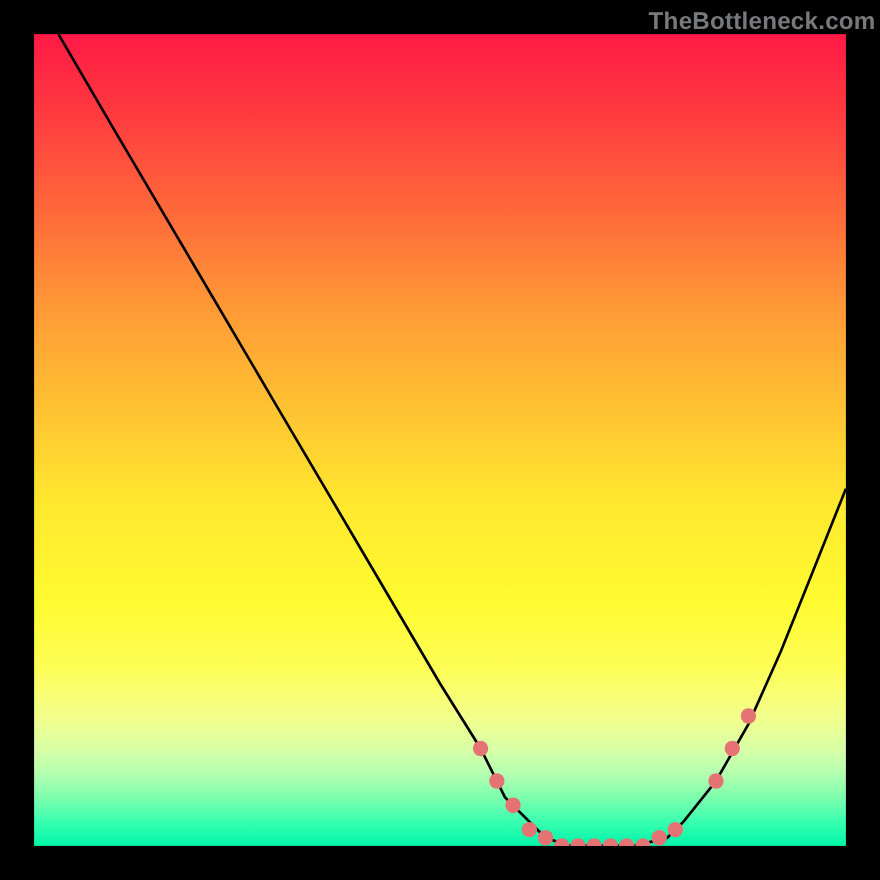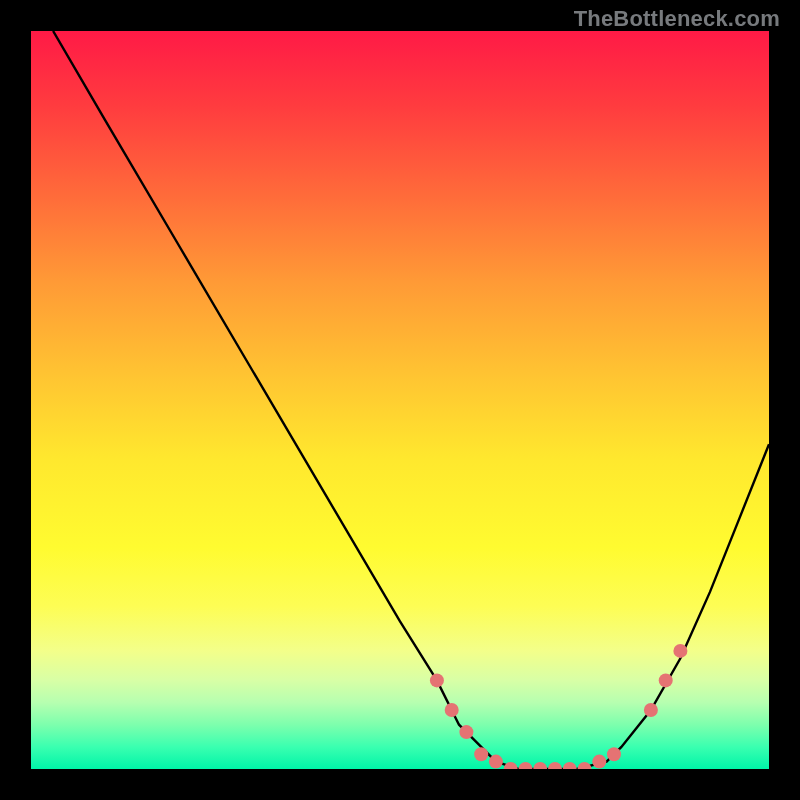--- a/index.html
+++ b/index.html
@@ -15,21 +15,21 @@
     position: absolute;
     top: 0;
     left: 0;
     width: 800px;
     height: 800px;
     background: #000;
   }
   .watermark {
     position: absolute;
     top: 6px;
-    right: 20px;
+    right: 4px;
     color: #777a7d;
     font-size: 22px;
     font-weight: 600;
     letter-spacing: 0.2px;
     user-select: none;
   }
   .plot {
     position: absolute;
     left: 31px;
     top: 31px;

